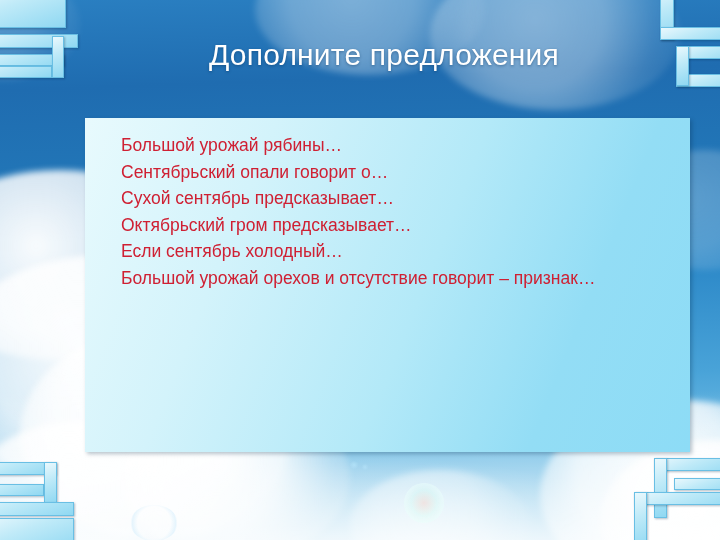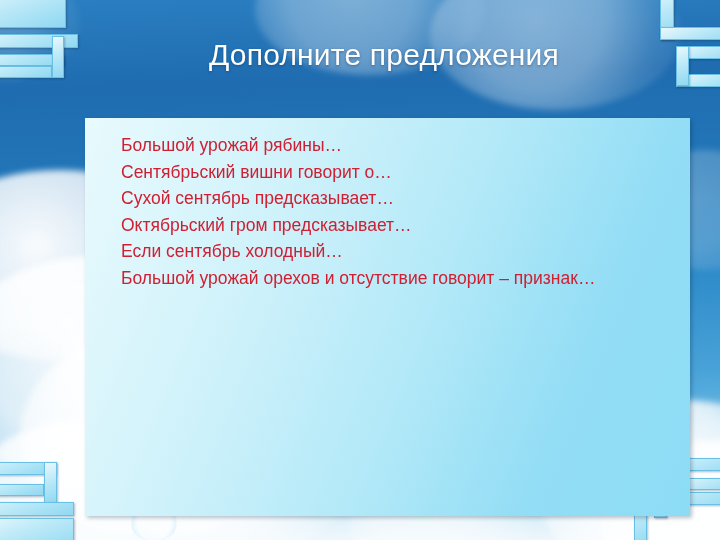--- a/index.html
+++ b/index.html
@@ -84,21 +84,21 @@
   .bl-d{left:-40px;top:502px;width:114px;height:14px;}
   .bl-e{left:-24px;top:518px;width:98px;height:34px;}
 
   
   #title{position:absolute;left:0;right:0;top:37px;text-align:center;
     color:#ffffff;font-size:30px;line-height:36px;font-weight:400;
     letter-spacing:.2px;
     text-shadow:0 1px 3px rgba(10,50,90,.45);margin-left:48px;}
 
   
-  #content-box{position:absolute;left:85px;top:118px;width:605px;height:398px;
+  #content-box{position:absolute;left:85px;top:118px;width:605px;height:334px;
     background:linear-gradient(112deg,#e8fafd 0%,#d3f3fb 26%,#b3e9f8 55%,#93ddf5 78%,#8ddcf6 100%);
     box-shadow:2px 2px 4px rgba(0,40,70,.28);
     box-sizing:border-box;padding:14px 10px 10px 36px;}
   .line{color:#cf2033;font-size:17.5px;line-height:26.6px;
     white-space:pre;}
 </style>
 </head>
 <body>
 
 <div id="slide">
@@ -151,20 +151,20 @@
     <div class="bar bl-b"></div>
 
     <div class="bar bl-d"></div>
     <div class="bar bl-e"></div>
   </div>
 
   <div id="title">Дополните предложения</div>
 
   <div id="content-box">
     <div class="line">Большой урожай рябины…</div>
-    <div class="line">Сентябрьский вишни говорит о…</div>
+    <div class="line">Сентябрьский опали говорит о…</div>
     <div class="line">Сухой сентябрь предсказывает…</div>
     <div class="line">Октябрьский гром предсказывает…</div>
     <div class="line">Если сентябрь холодный…</div>
     <div class="line" style="white-space:normal">Большой урожай орехов и отсутствие говорит – признак…</div>
   </div>
 
 </div>
 
 </body></html>

